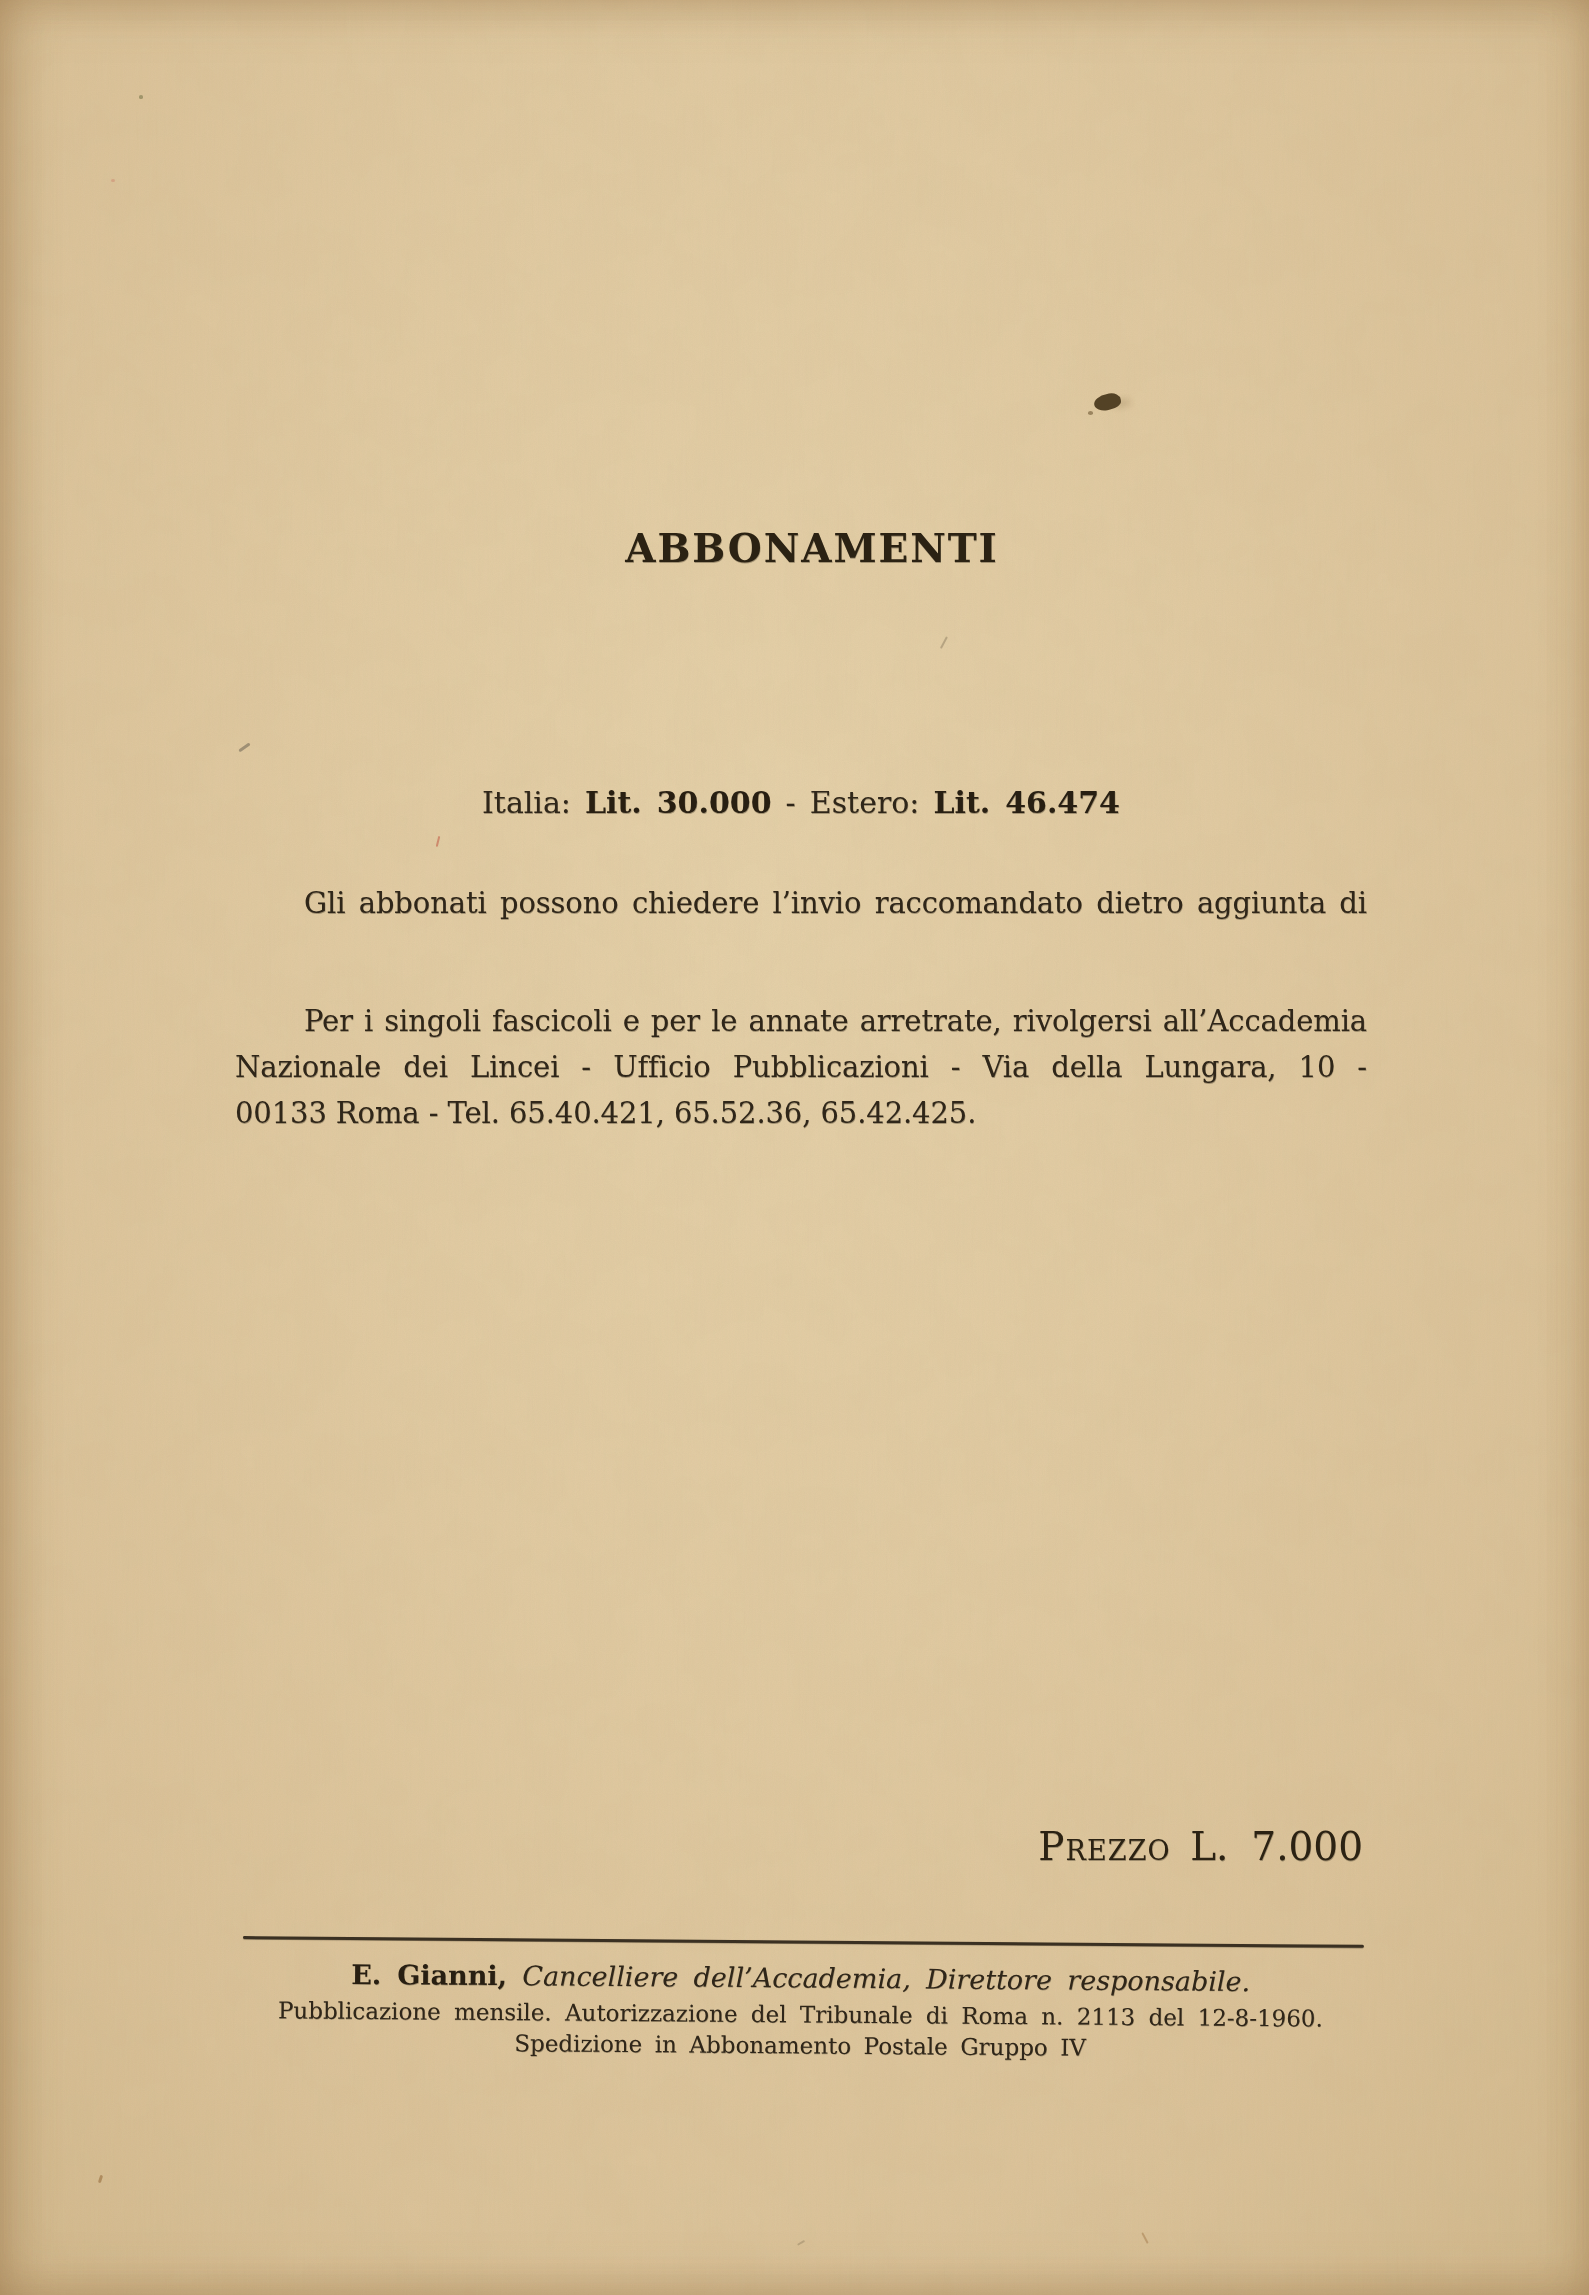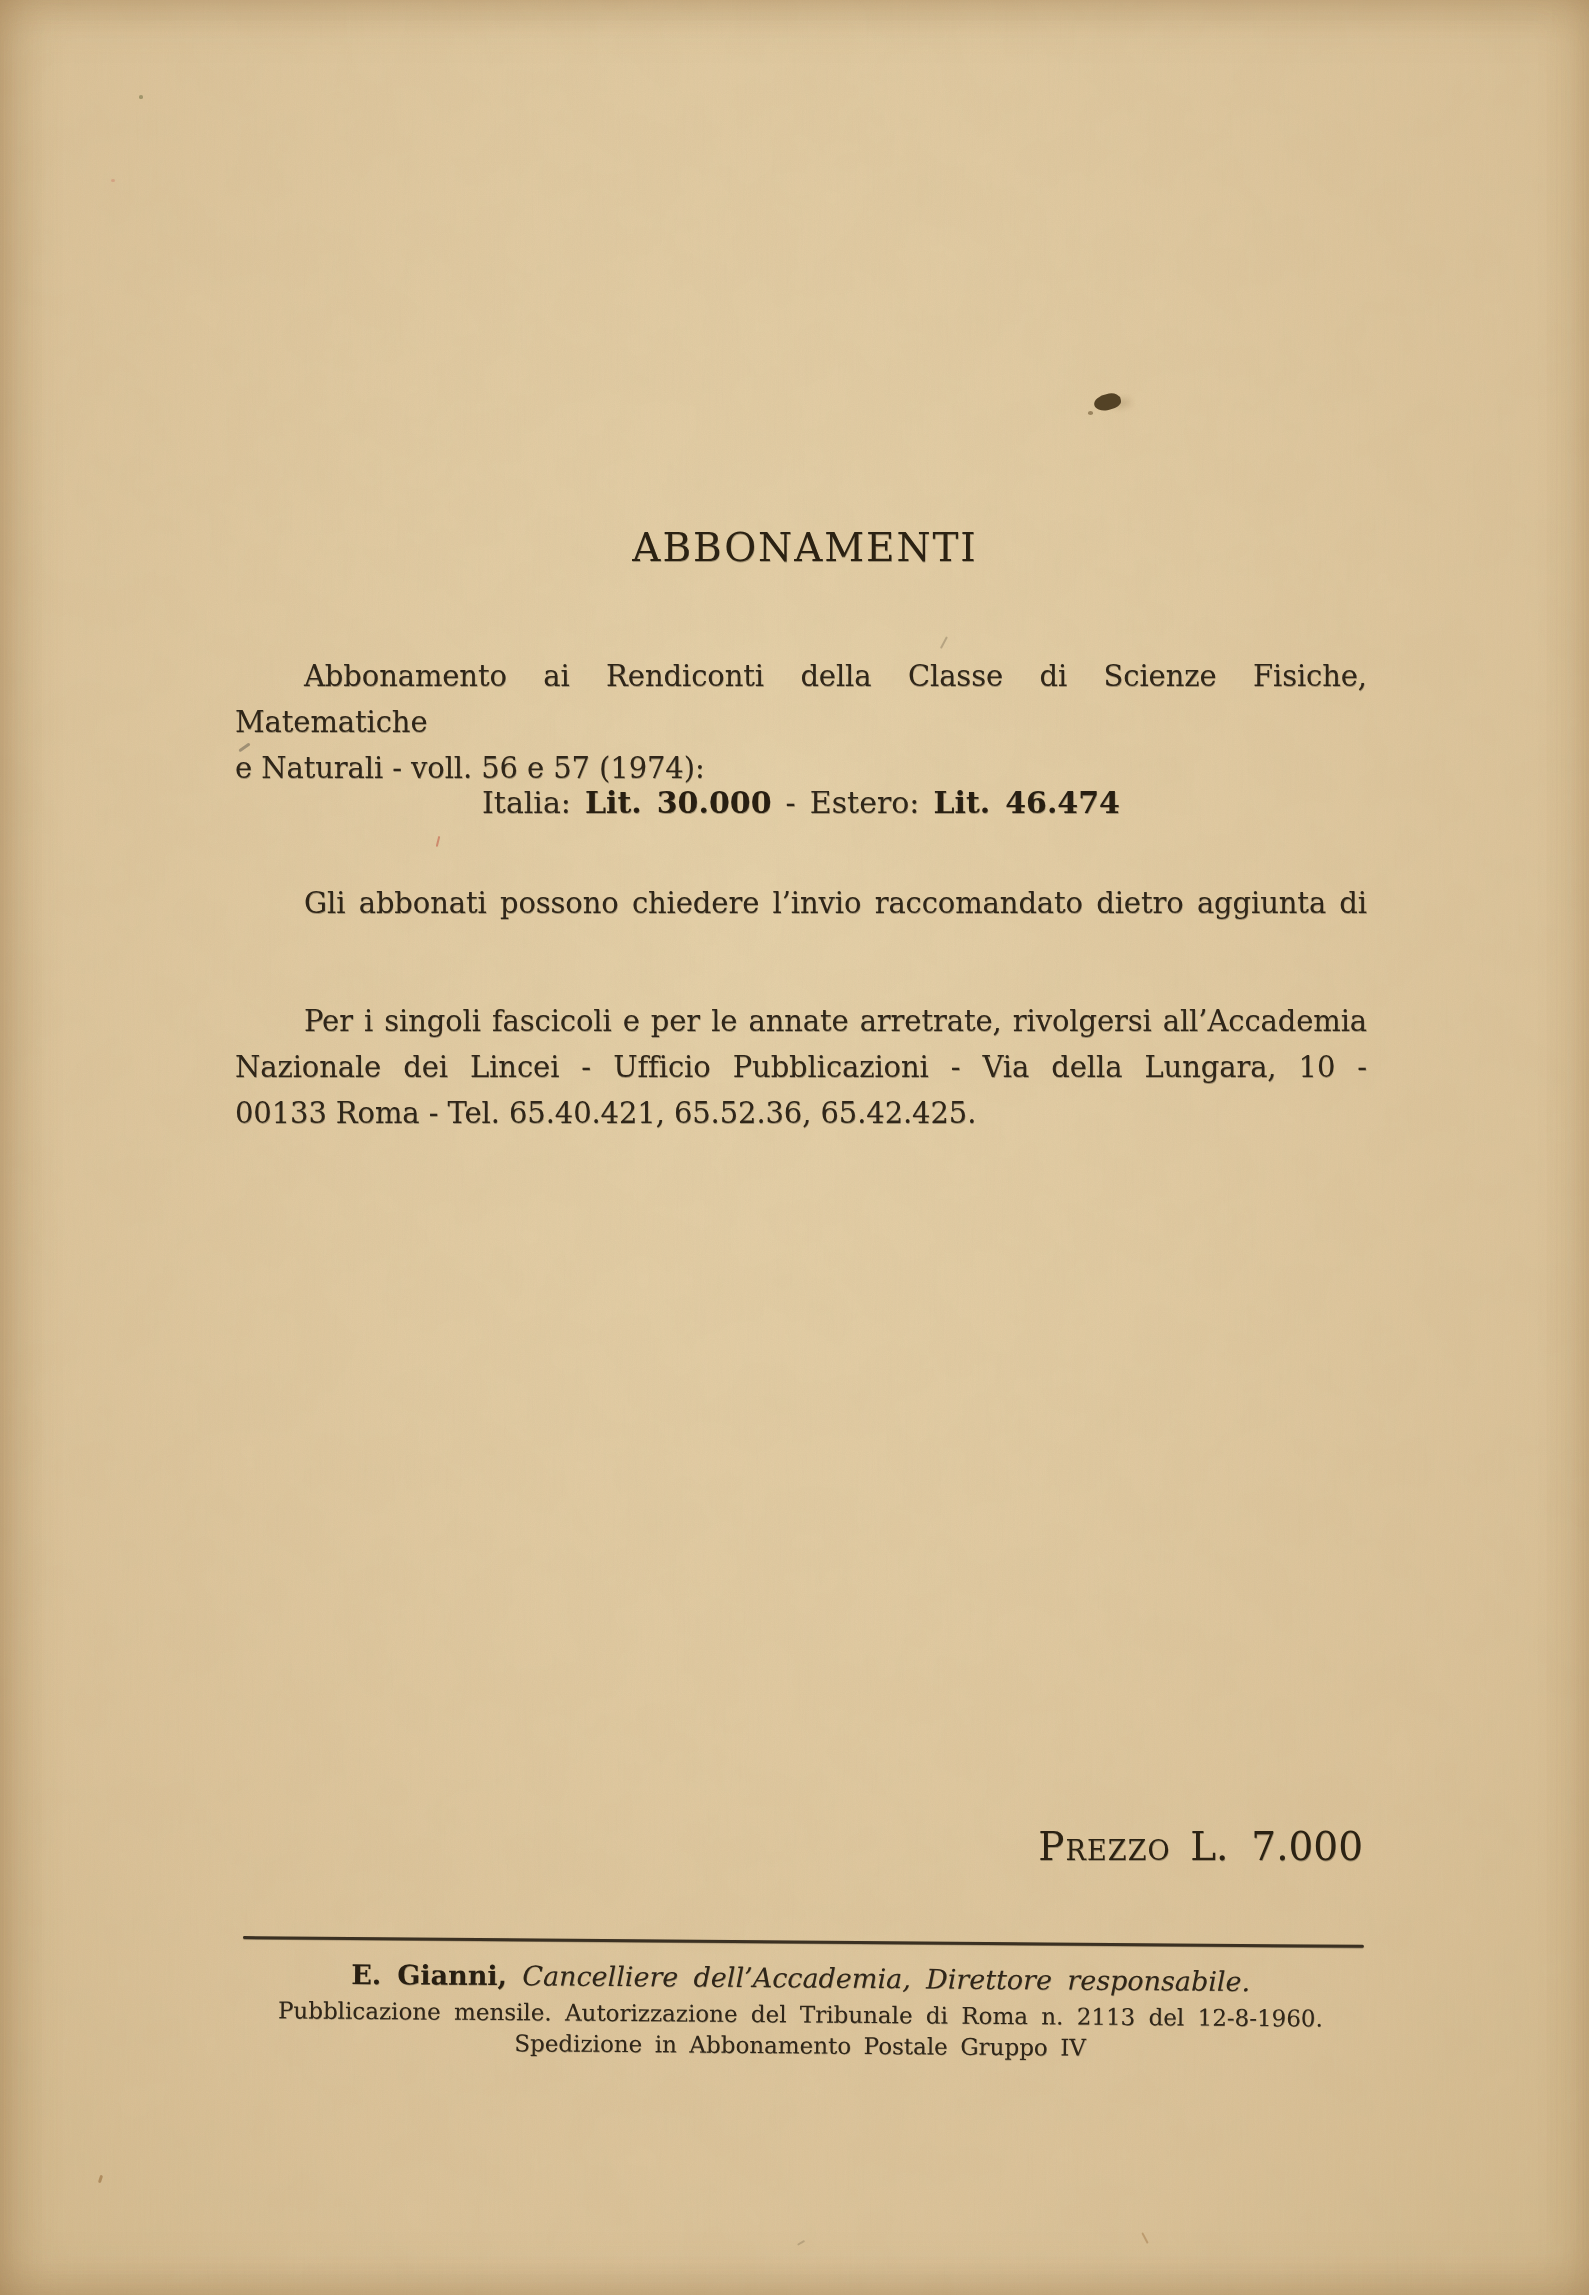--- a/index.html
+++ b/index.html
@@ -19,23 +19,23 @@
   .vignette {
     position: absolute; inset: 0; pointer-events: none;
     box-shadow:
       inset 25.4px 0 52px -16.4px rgba(138, 100, 55, 0.32),
       inset -19.4px 0 52px -21px rgba(138, 100, 55, 0.22),
       inset 0 21px 60px -21px rgba(138, 100, 55, 0.26),
       inset 0 -21px 60px -21px rgba(138, 100, 55, 0.26);
   }
   .ink { text-shadow: 0.4px 0.6px 0.6px rgba(48, 39, 26, 0.35); }
   .title {
-    position: absolute; top: 525px; left: 239px; width: 1132px;
+    position: absolute; top: 525px; left: 246px; width: 1132px;
     text-align: center;
-    font-size: 39px; font-weight: normal; letter-spacing: 1.9px;
+    font-size: 39px; font-weight: bold; letter-spacing: 1.9px;
     color: #2b2213;
   }
   .para {
     position: absolute; left: 235px; width: 1132px;
     font-size: 29px; letter-spacing: -0.1px;
   }
   .line { line-height: 46px; }
   .just { text-align: justify; text-align-last: justify; }
   .indent { text-indent: 69px; }
   .p1 { top: 653px; }
@@ -114,24 +114,20 @@
         <feColorMatrix type="matrix" values="0 0 0 0 0.90  0 0 0 0 0.82  0 0 0 0 0.62  0 0 0 0.05 0"></feColorMatrix>
       </filter>
     </defs>
     <rect width="2126" height="3071" filter="url(#mottle)"></rect>
     <rect width="2126" height="3071" filter="url(#fine)"></rect>
     <rect width="2126" height="3071" filter="url(#laid)"></rect>
   </svg>
 
   <div class="title ink">ABBONAMENTI</div>
 
-  <div class="para p1">
-    <div class="line just indent ink">Abbonamento ai Rendiconti della Classe di Scienze Fisiche, Matematiche</div>
-    <div class="line ink">e Naturali - voll. 56 e 57 (1974):</div>
-  </div>
 
   <div class="priceline ink"><span>Italia: </span><span class="b">Lit. 30.000</span><span> - </span><span>Estero: </span><span class="b">Lit. 46.474</span></div>
 
   <div class="para p2">
     <div class="line just indent ink">Gli abbonati possono chiedere l’invio raccomandato dietro aggiunta di</div>
   </div>
 
   <div class="para p3">
     <div class="line just indent ink">Per i singoli fascicoli e per le annate arretrate, rivolgersi all’Accademia</div>
     <div class="line just ink">Nazionale dei Lincei - Ufficio Pubblicazioni - Via della Lungara, 10 -</div>

